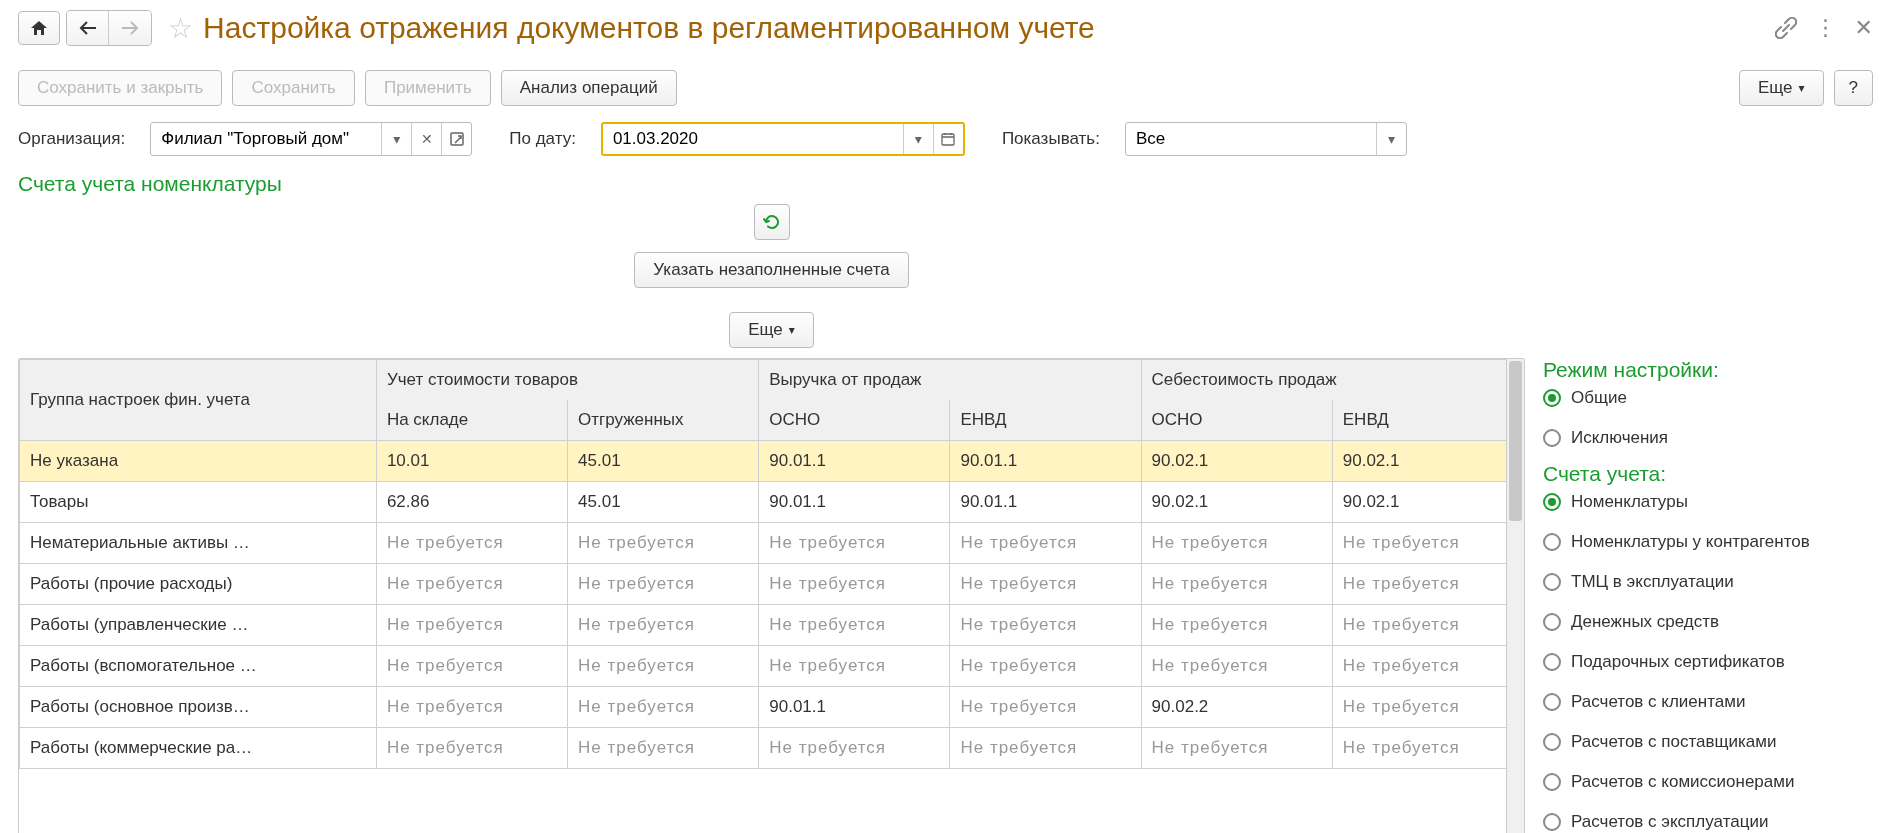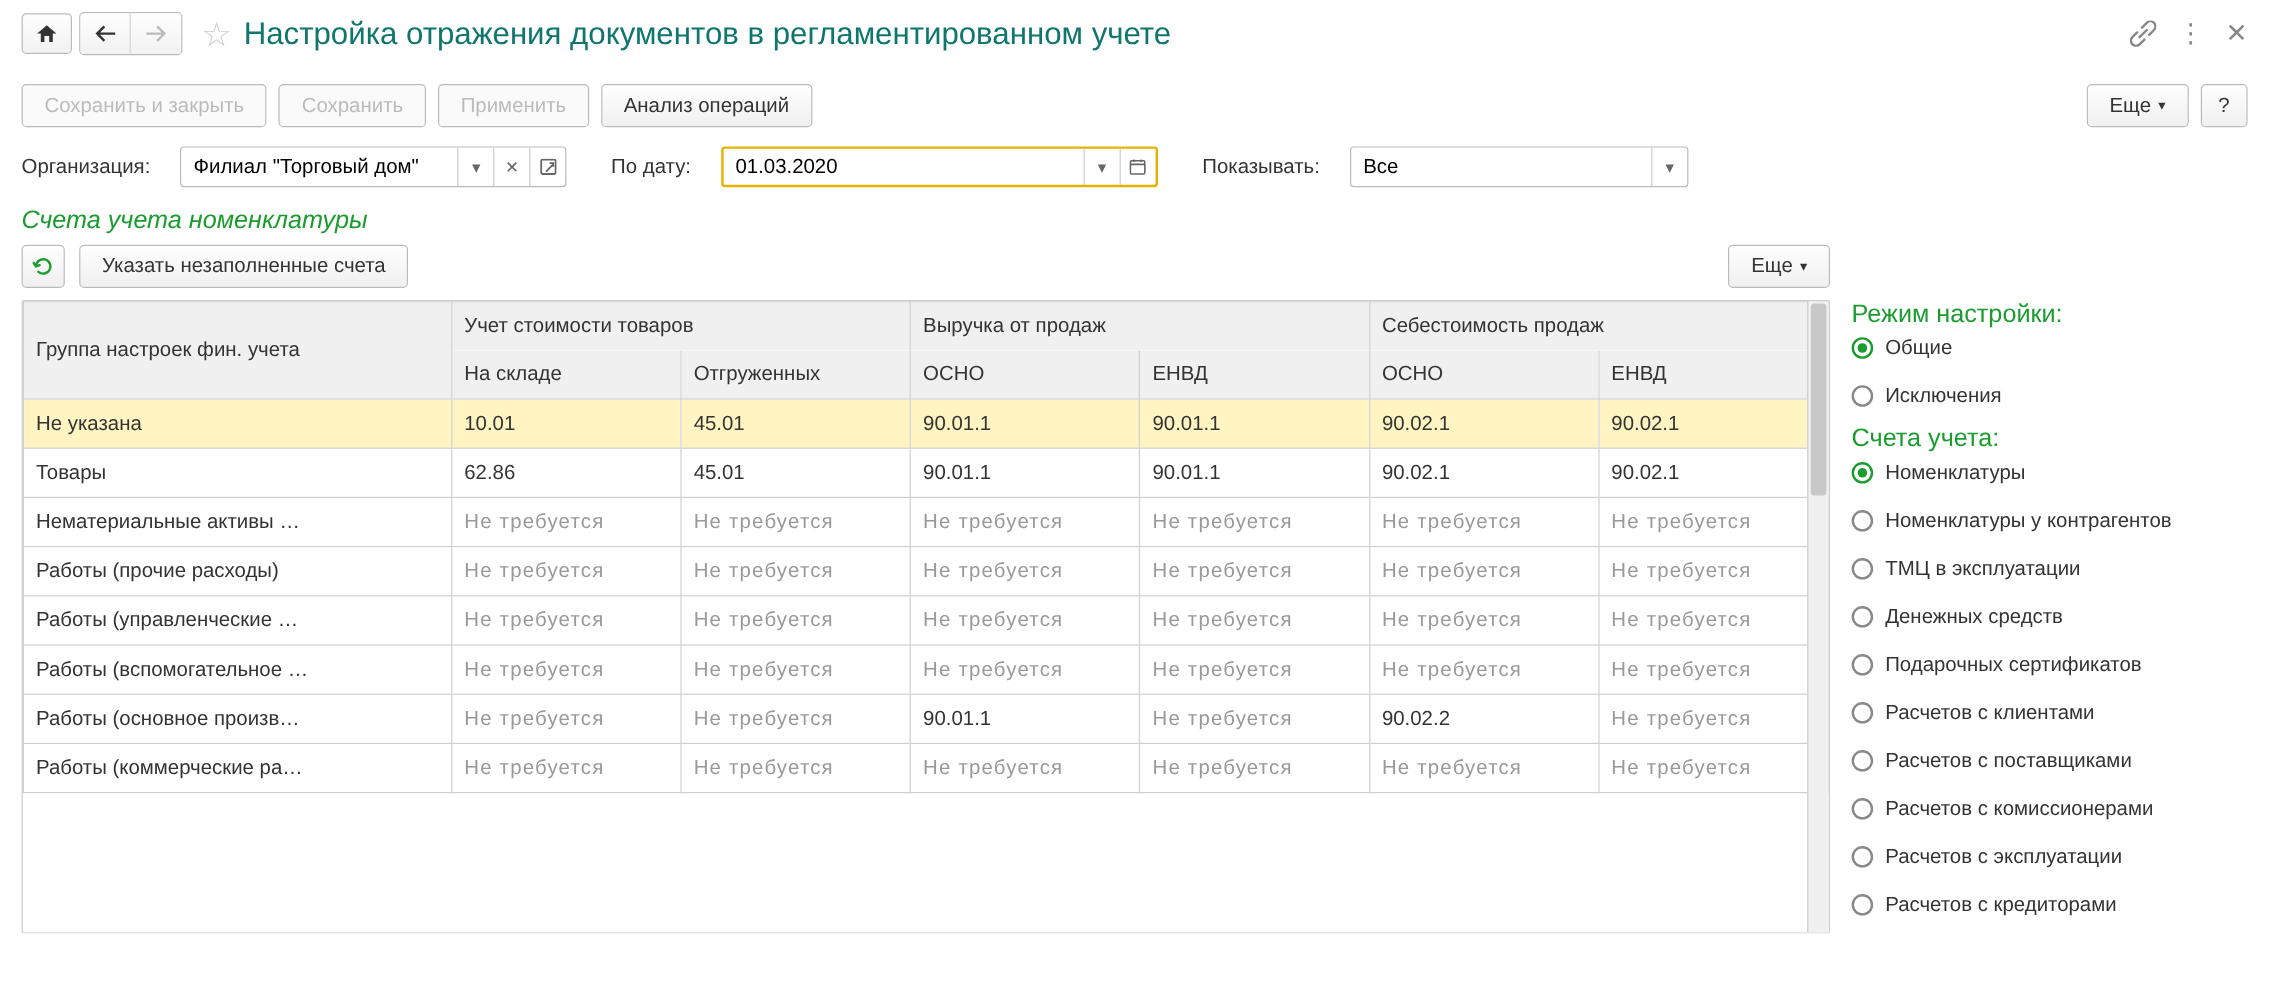--- a/index.html
+++ b/index.html
@@ -12,21 +12,21 @@
     display: inline-flex; align-items: center; justify-content: center;
     width: 42px; height: 34px; border: 1px solid #bbb; border-radius: 4px;
     background: linear-gradient(#fefefe,#f2f2f2); margin-right: 6px; color:#333;
     cursor:pointer;
   }
   .nav-btn.disabled { color:#bbb; cursor:default; }
   .nav-group { display:flex; border:1px solid #bbb; border-radius:4px; overflow:hidden; margin-right:10px;}
   .nav-group .nav-btn { border:none; border-right:1px solid #ccc; border-radius:0; margin:0;}
   .nav-group .nav-btn:last-child { border-right:none; }
   .star { color:#ccc; font-size:28px; margin: 0 10px 0 6px; cursor:pointer;}
-  .title { font-size: 26px; color:#0f766e; flex:1; white-space:nowrap; overflow:hidden; text-overflow:ellipsis;}
+  .title { font-size: 30px; color:#a16207; flex:1; white-space:nowrap; overflow:hidden; text-overflow:ellipsis;}
   .top-right { display:flex; align-items:center; gap:18px; color:#888;}
   .top-right span { cursor:pointer; font-size:22px; }
 
   
   .cmdbar { display:flex; align-items:center; padding: 18px 18px 8px 18px; gap:10px;}
   .btn {
     display:inline-flex; align-items:center; justify-content:center;
     height:36px; padding: 0 18px; border:1px solid #bbb; border-radius:4px;
     background:linear-gradient(#fefefe,#f0f0f0); color:#333; cursor:pointer;
     font-size:17px; white-space:nowrap;
@@ -40,25 +40,25 @@
   .label { color:#333; margin-right:4px;}
   .select-wrap { display:flex; align-items:stretch; border:1px solid #bbb; border-radius:3px; height:34px; background:#fff;}
   .select-wrap input { border:none; padding:0 10px; font-size:17px; outline:none; background:transparent;}
   .select-wrap .mini-btn { width:30px; display:flex; align-items:center; justify-content:center; border-left:1px solid #ccc; color:#666; cursor:pointer; font-size:14px;}
   .select-wrap.hl { border:2px solid #e6b200; }
   .org-input { width:230px; }
   .date-input { width:300px; }
   .show-input { width:250px; }
 
   
-  .section-title { color:#1a9c2f; font-size:21px; padding: 6px 18px 4px 18px; font-style: italic; }
+  .section-title { color:#1a9c2f; font-size:21px; padding: 6px 18px 4px 18px; }
   .sidebar-title { color:#1a9c2f; font-size:21px; margin: 0 0 6px 0; }
 
   
-  .subbar { display:flex; align-items:center; padding: 4px 18px 10px 18px; gap:12px;}
+  .subbar { display:flex; align-items:center; padding: 4px 18px 10px 18px; gap:12px;flex-direction:column;}
   .icon-btn {
     width:36px; height:36px; border:1px solid #bbb; border-radius:4px;
     background:linear-gradient(#fefefe,#f0f0f0); display:inline-flex;
     align-items:center; justify-content:center; color:#444; cursor:pointer;
   }
   .subbar-spacer { flex:1; }
 
   
   .main { display:flex; padding: 0 18px 0 18px; gap:18px;}
   .table-wrap { flex:1; border:1px solid #ccc; border-radius:2px; position:relative; overflow:hidden;}

